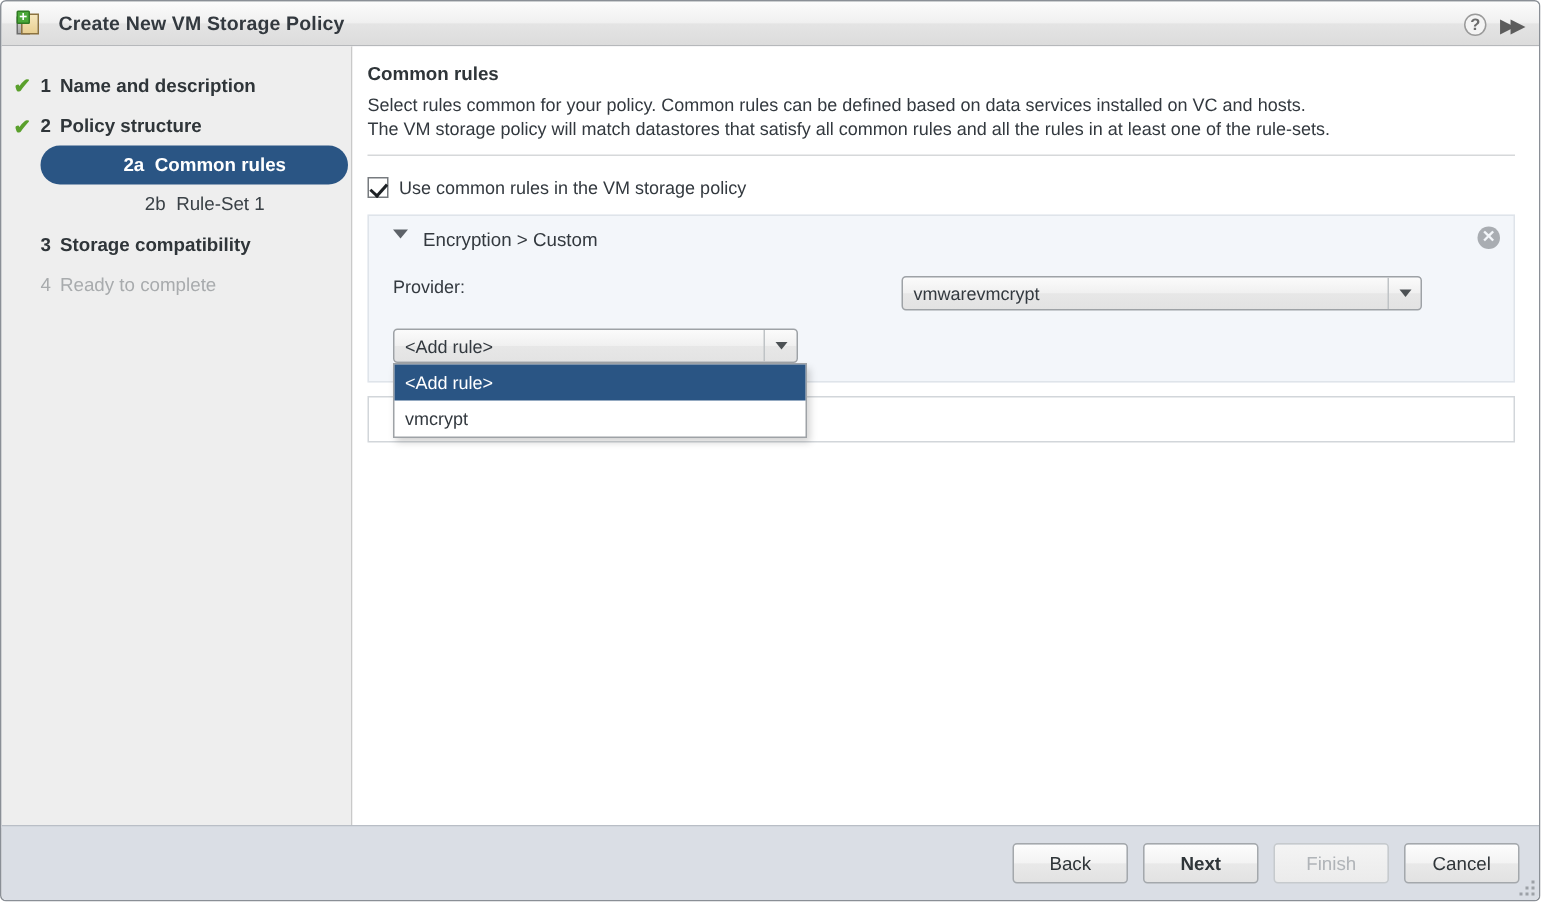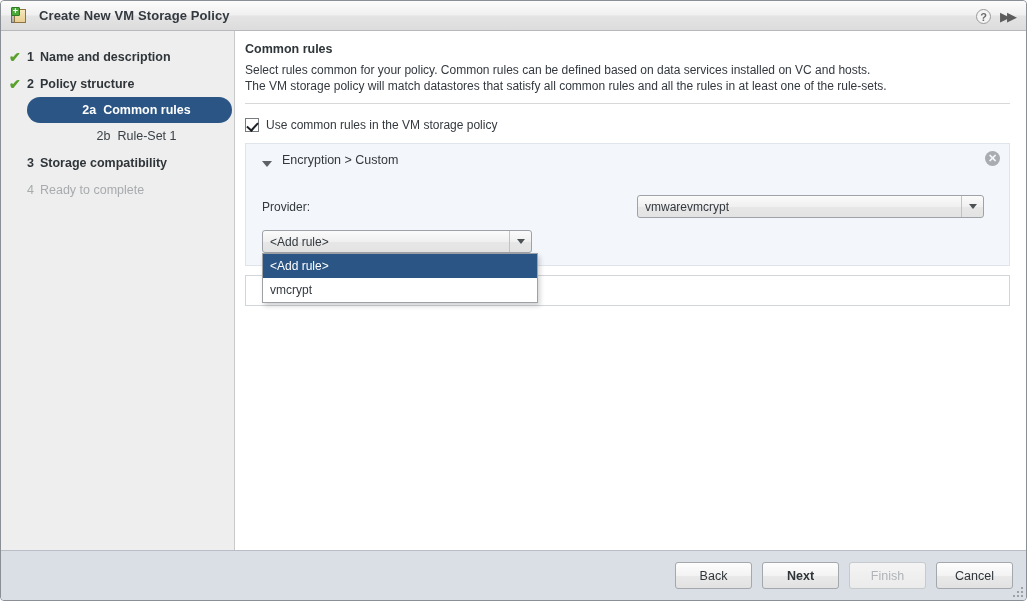--- a/index.html
+++ b/index.html
@@ -239,24 +239,24 @@
   .panel {
     position: relative;
     margin-top: 11px;
     background: #f3f6fa;
     border: 1px solid #dfe4ea;
     box-sizing: border-box;
     padding: 9px 10px 12px 10px;
   }
   .panel-head {
     display: flex;
-    align-items: flex-end;
+    align-items: flex-start;
     font-size: 12.5px;
     color: #33393f;
-    margin-bottom: 28px;
+    margin-bottom: 17px;
   }
   .tri {
     width: 0; height: 0;
     border-left: 5px solid transparent;
     border-right: 5px solid transparent;
     border-top: 6px solid #5d6268;
     margin: 0 10px 0 6px;
     cursor: pointer;
   }
   .remove-icon {
@@ -267,23 +267,21 @@
     background: #a9adb2;
     color: #f3f6fa;
     font-size: 11px;
     line-height: 15px;
     text-align: center;
     font-weight: bold;
     cursor: pointer;
   }
   .prov-row {
     display: flex;
-    align-items: center;
     margin-bottom: 12px;
-    gap: 36px;
   }
   .prov-label {
     font-size: 12px;
     color: #33393f;
     width: 345px;
     flex: 0 0 345px;
     padding-left: 6px;
     box-sizing: border-box;
   }
 

